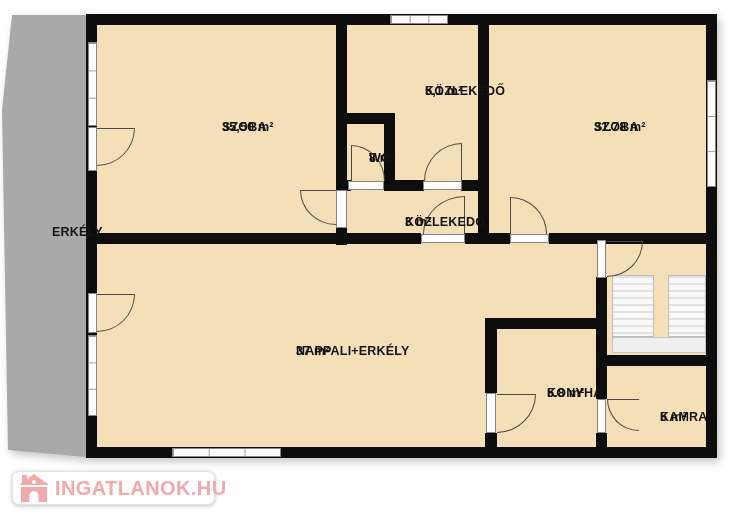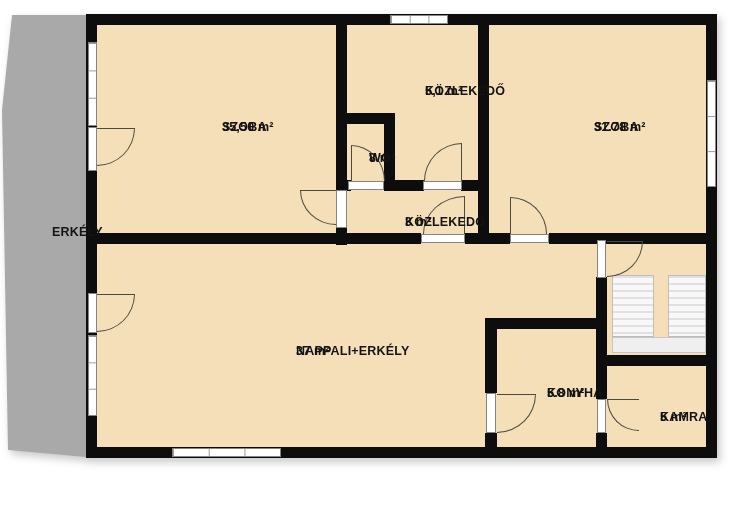--- a/index.html
+++ b/index.html
@@ -136,13 +136,23 @@
       </div>
       <div class="room-label" style="left: 547px; top: 386px;">
         <div>KONYHA</div>
         <div>5.8 m²</div>
       </div>
       <div class="room-label" style="left: 660px; top: 410px;">
         <div>KAMRA</div>
         <div>5 m²</div>
       </div>
     </div>
+  <div class="logo">
+    <div class="house">
+      <div class="chimney"></div>
+      <div class="roof"></div>
+      <div class="roof-dot"></div>
+      <div class="hbody"></div>
+      <div class="arch"></div>
+    </div>
+    <span class="logo-text">INGATLANOK.HU</span>
+  </div>
 </div>
 
 </body></html>

